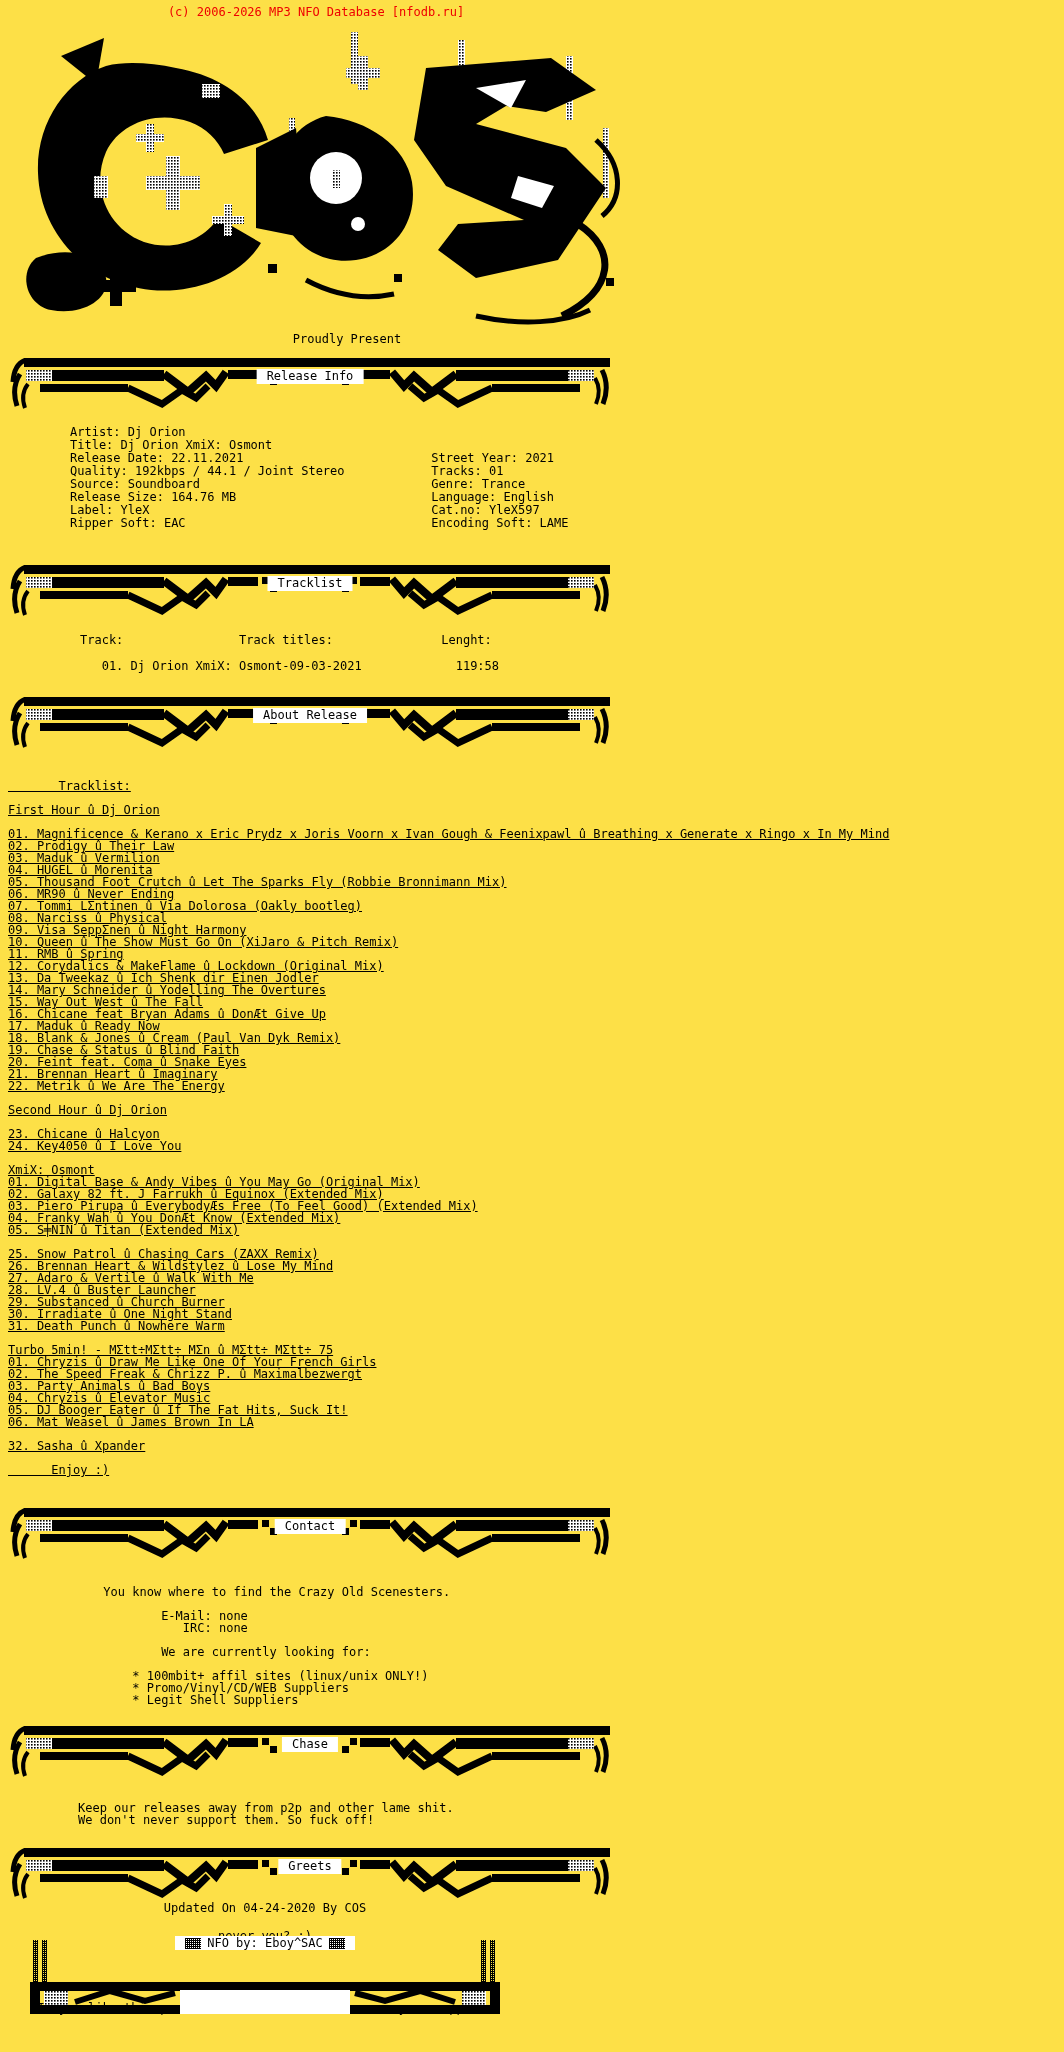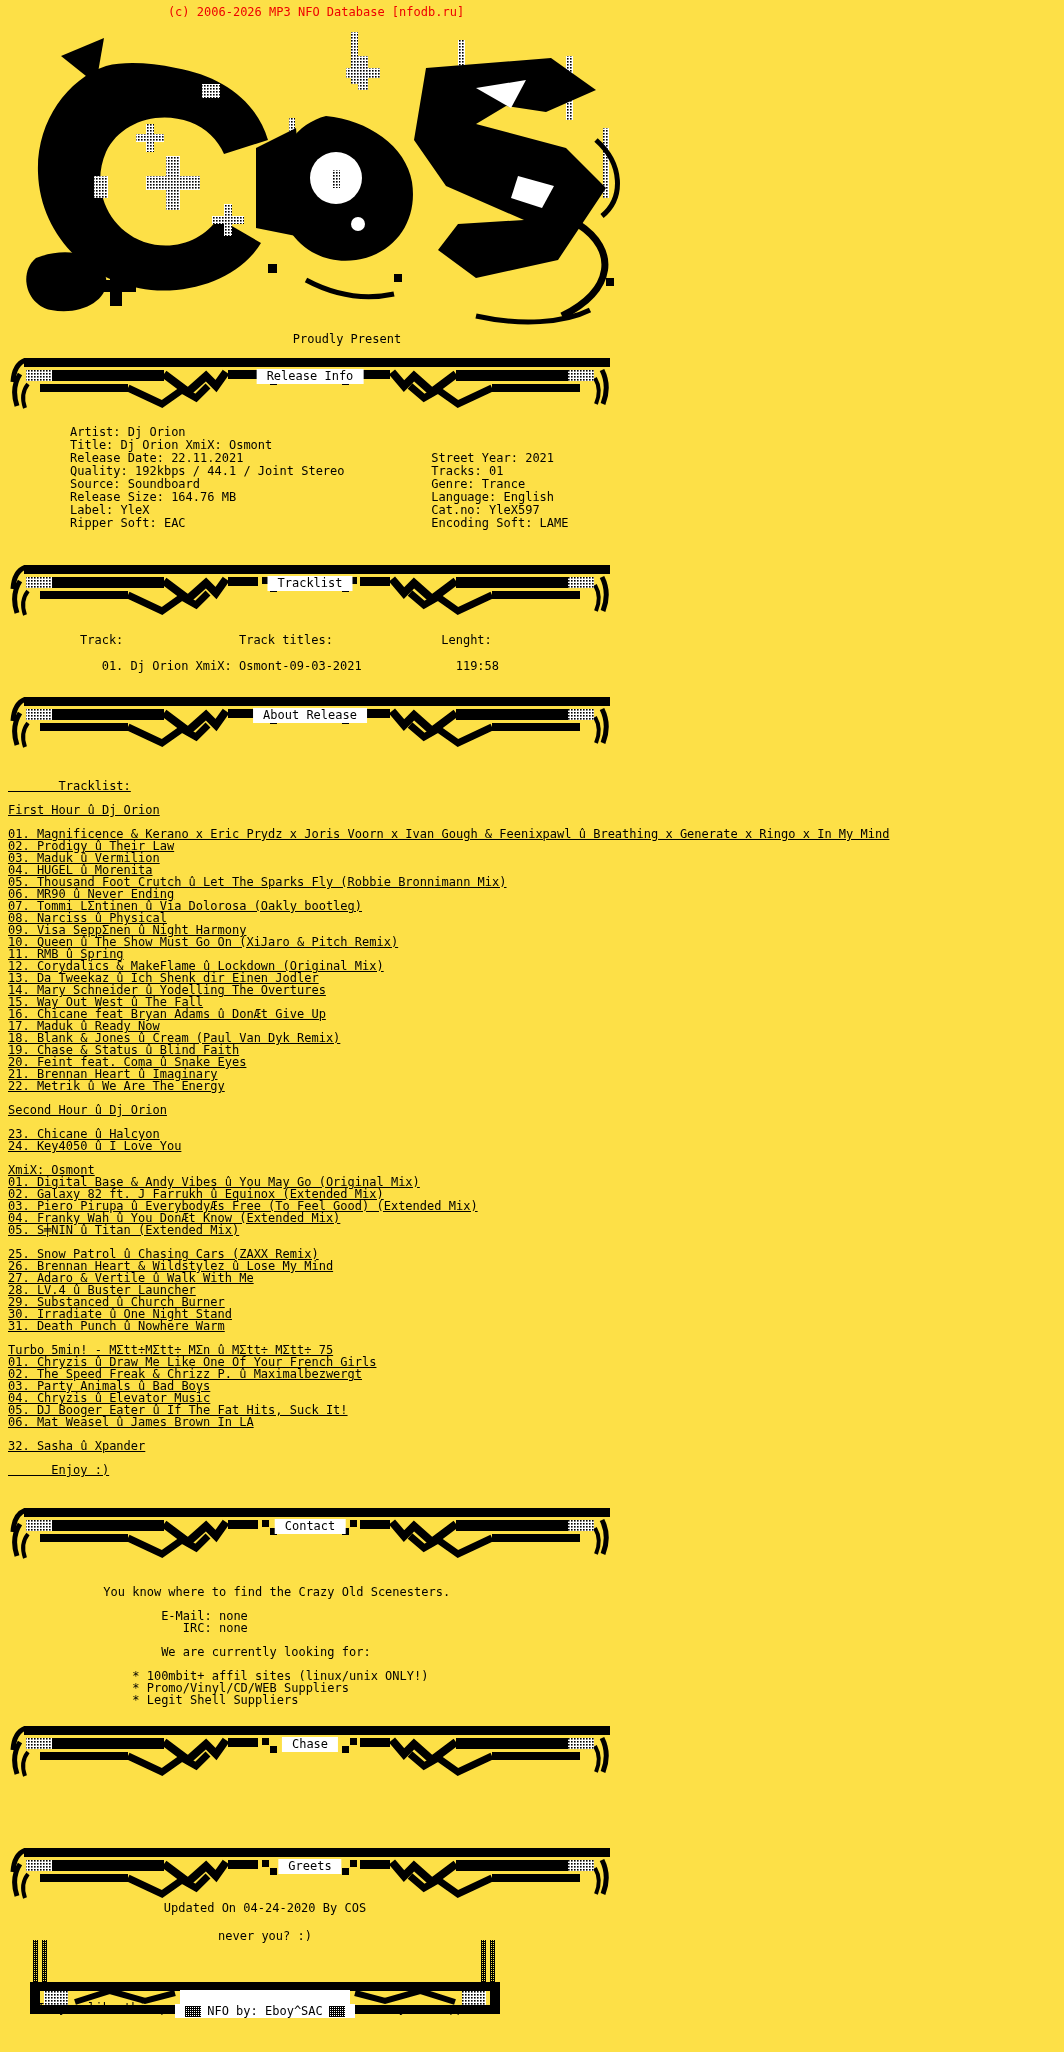--- a/index.html
+++ b/index.html
@@ -12,21 +12,21 @@
   .banner{position:absolute;left:10px;width:600px;height:64px;}
   .banner svg{position:absolute;left:0;top:0;width:100%;height:100%;}
   .banner .label{position:absolute;left:50%;top:11px;transform:translateX(-50%);
                  background:#fff;padding:0 10px;font:12px/15px "DejaVu Sans Mono",monospace;white-space:nowrap;}
   .vbar{position:absolute;width:5px;height:42px;top:1940px;
         background-image:repeating-linear-gradient(0deg,#000 0 1px,transparent 1px 2px),
                          repeating-linear-gradient(90deg,#000 0 1px,transparent 1px 2px);}
   .chip{display:inline-block;width:16px;height:11px;vertical-align:middle;margin:0 6px;
         background-image:repeating-linear-gradient(0deg,#000 0 1px,transparent 1px 2px),
                          repeating-linear-gradient(90deg,#000 0 1px,transparent 1px 2px);}
-  .nfoby-wrap{position:absolute;top:2000px;left:30px;width:470px;text-align:center;}
+  .nfoby-wrap{position:absolute;top:1932px;left:30px;width:470px;text-align:center;}
   .nfoby-inner{display:inline-block;background:#fff;padding:0 4px;font:12px/14px "DejaVu Sans Mono",monospace;}
   svg{display:block;}
 </style>
 </head>
 <body>
 
 <div id="page">
 
   <div class="ctext red" style="top:6px;left:0;width:632px;">(c) 2006-2026 MP3 NFO Database [nfodb.ru]</div>
 
@@ -212,20 +212,22 @@
           * 100mbit+ affil sites (linux/unix ONLY!)
           * Promo/Vinyl/CD/WEB Suppliers
           * Legit Shell Suppliers</pre>
 
   <div class="banner" style="top:1726px;">
     <svg viewBox="0 0 600 64">
         <use href="#banner-shape"></use>
       </svg>
     <div class="label">Chase</div>
   </div>
+  <pre class="pre" style="top:1802px;left:78px;">Keep our releases away from p2p and other lame shit.
+We don't never support them. So fuck off!</pre>
 
   <div class="banner" style="top:1848px;">
     <svg viewBox="0 0 600 64">
         <use href="#banner-shape"></use>
       </svg>
     <div class="label">Greets</div>
   </div>
   <div class="ctext" style="top:1930px;left:30px;width:470px;">never you? :)</div>
 
   <div class="vbar" style="left:33px;"></div>

